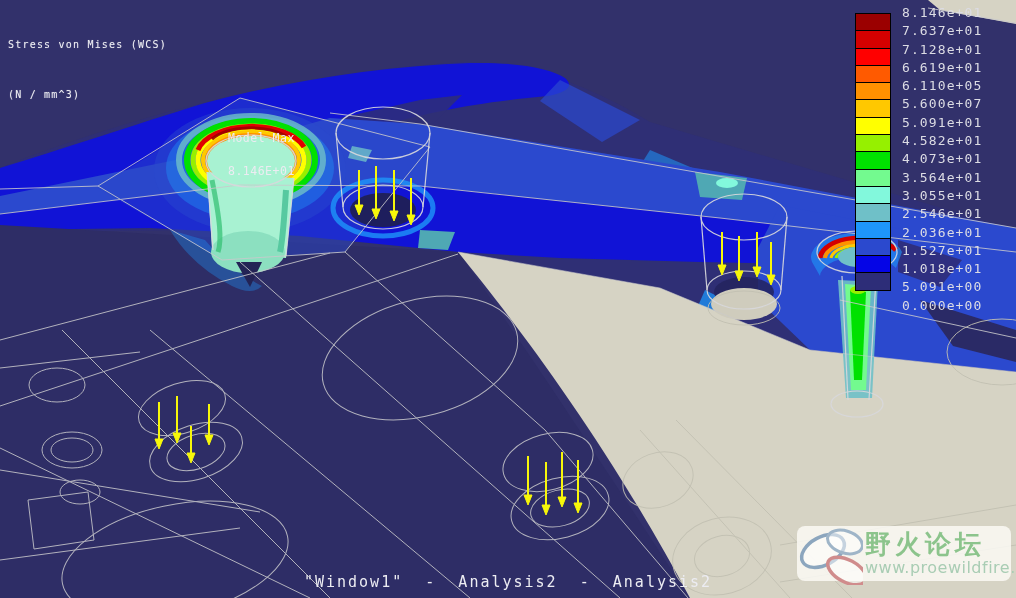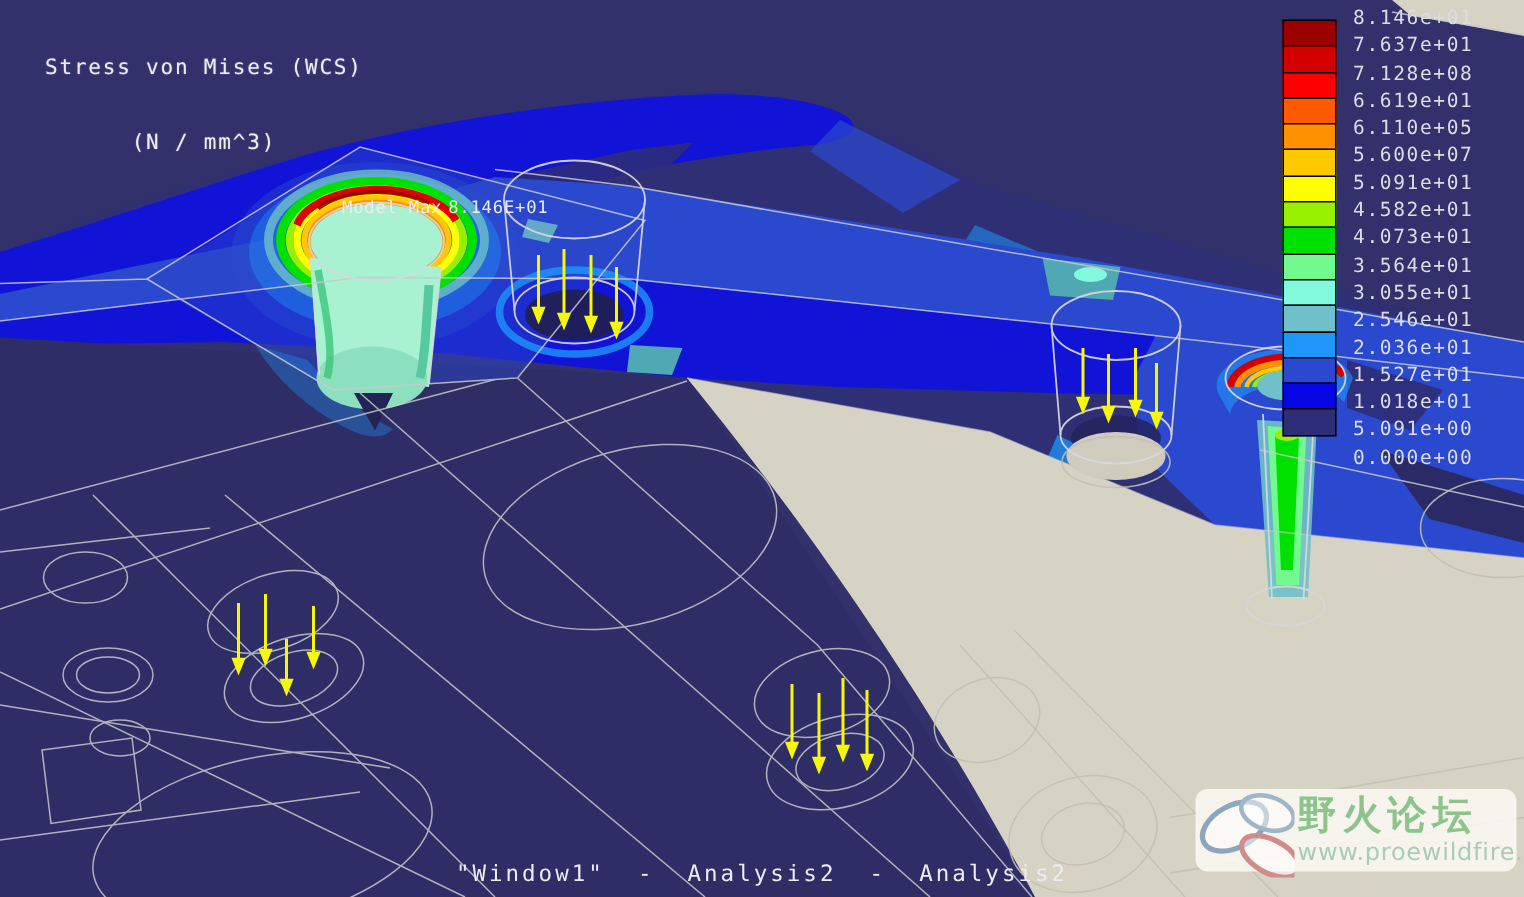--- a/index.html
+++ b/index.html
@@ -1,22 +1,22 @@
 <!DOCTYPE html>
 <html><head>
 <meta charset="utf-8">
 <style>
   html,body{margin:0;padding:0;background:#222;}
   #stage{position:relative;width:1016px;height:598px;overflow:hidden;background:#32316B;
          font-family:"DejaVu Sans Mono","Liberation Mono",monospace;}
   #scene{position:absolute;left:0;top:0;width:1016px;height:598px;}
   .ovl{position:absolute;color:#ECECF2;white-space:pre;}
-  #title-block{left:30px;top:4px;font-size:14px;line-height:16.5px;letter-spacing:1.2px;
-               text-shadow:0 0 1px rgba(255,255,255,.4);text-align:center;}
-  #model-max{left:228px;top:131px;font-size:11.5px;letter-spacing:.5px;display:flex;gap:4px;}
+  #title-block{left:8px;top:4px;font-size:10px;line-height:16.5px;letter-spacing:1.2px;
+               text-shadow:0 0 1px rgba(255,255,255,.4);}
+  #model-max{left:228px;top:131px;font-size:11.5px;letter-spacing:.5px;display:flex;gap:19px;flex-direction:column;}
   #caption{left:0;top:573px;width:1016px;text-align:center;font-size:15px;letter-spacing:2px;}
   
   #legend-swatches{position:absolute;left:855px;top:13px;display:flex;flex-direction:column;}
   .lg-cell{width:36px;height:18.3px;box-sizing:border-box;border:1px solid #000;margin-top:-1px;}
   .lg-cell:first-child{margin-top:0;}
   #legend-labels{position:absolute;left:902px;top:4px;}
   .lg-label{height:18.3px;line-height:18.3px;font-size:13px;letter-spacing:1.1px;color:#DCDCE4;}
   
   #watermark{position:absolute;left:797px;top:526px;width:214px;height:55px;border-radius:8px;
              background:rgba(252,251,246,.82);display:flex;align-items:center;
@@ -241,21 +241,21 @@
       <div class="lg-cell" style="background: rgb(130, 248, 220);"></div>
       <div class="lg-cell" style="background: rgb(111, 192, 200);"></div>
       <div class="lg-cell" style="background: rgb(30, 150, 250);"></div>
       <div class="lg-cell" style="background: rgb(43, 73, 206);"></div>
       <div class="lg-cell" style="background: rgb(5, 5, 230);"></div>
       <div class="lg-cell" style="background: rgb(45, 45, 120);"></div>
     </div>
 <div id="legend-labels">
       <div class="lg-label">8.146e+01</div>
       <div class="lg-label">7.637e+01</div>
-      <div class="lg-label">7.128e+08</div>
+      <div class="lg-label">7.128e+01</div>
       <div class="lg-label">6.619e+01</div>
       <div class="lg-label">6.110e+05</div>
       <div class="lg-label">5.600e+07</div>
       <div class="lg-label">5.091e+01</div>
       <div class="lg-label">4.582e+01</div>
       <div class="lg-label">4.073e+01</div>
       <div class="lg-label">3.564e+01</div>
       <div class="lg-label">3.055e+01</div>
       <div class="lg-label">2.546e+01</div>
       <div class="lg-label">2.036e+01</div>

